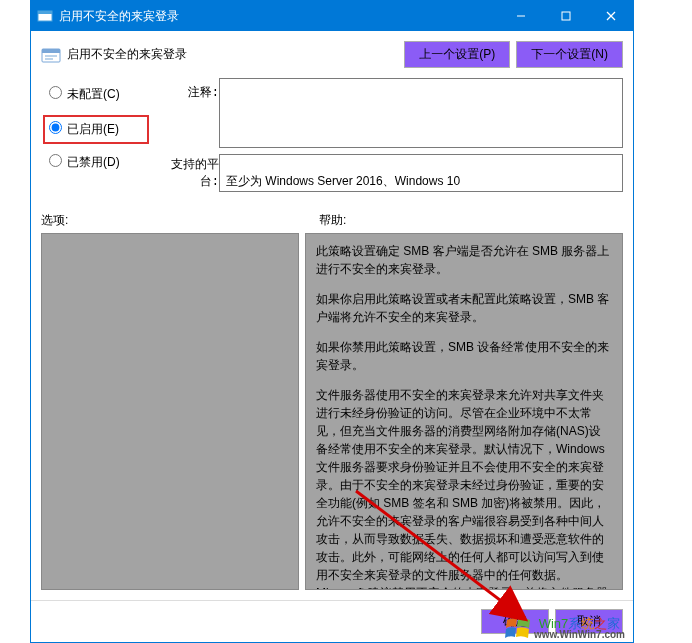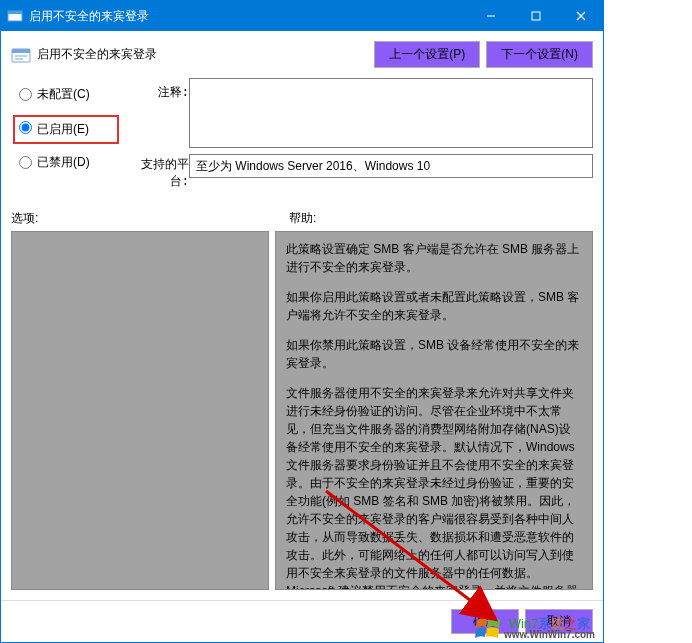--- a/index.html
+++ b/index.html
@@ -1,39 +1,39 @@
 <!DOCTYPE html>
 <html><head>
 <meta charset="utf-8">
 <style>
   * { box-sizing: border-box; }
   html, body { margin: 0; padding: 0; font-family: "Microsoft YaHei", "Segoe UI", sans-serif; font-size: 12px; background: #fff; }
-  .window { width: 604px; height: 643px; border: 1px solid #0078d7; display: flex; flex-direction: column; position: relative; }
+  .window { width: 604px; height: 643px; border: 1px solid #0078d7; display: flex; flex-direction: column; position: relative; margin-left: 30px; }
   .titlebar { height: 30px; background: #0078d7; color: #fff; display: flex; align-items: center; }
   .titlebar .icon { width: 16px; height: 16px; margin: 0 6px; display: inline-block; }
   .titlebar .title { flex: 1; }
   .titlebar .ctrls { display: flex; height: 100%; }
   .titlebar .ctrl { width: 45px; display: flex; align-items: center; justify-content: center; color: #fff; }
   .content { flex: 1; padding: 6px 10px 10px 10px; display: flex; flex-direction: column; overflow: hidden; }
   .header-row { display: flex; align-items: center; margin: 4px 0 10px 0; }
   .policy-icon { width: 20px; height: 20px; margin-right: 6px; display: inline-block; }
   .policy-title { font-size: 12px; }
   .top-buttons { margin-left: auto; display: flex; gap: 6px; }
   .btn { border: 1px solid #adadad; background: #8b5cf6; padding: 4px 14px; font-size: 12px; cursor: default; }
   .config-row { display: flex; align-items: flex-start; margin-bottom: 6px; }
   .radio-col { width: 112px; padding-top: 2px; }
-  .radio-item { display: flex; align-items: center; margin: 6px 0 14px 8px; }
+  .radio-item { display: flex; align-items: flex-start; margin: 6px 0 14px 8px; }
   .radio-item input { margin: 0 5px 0 0; }
   .radio-highlight { border: 2px solid #e03030; margin: -2px 4px 10px 2px; padding: 4px 2px 4px 4px; display: flex; align-items: flex-start; }
   .radio-highlight input { margin: 0 5px 0 0; }
   .labels-col { width: 66px; text-align: right; padding-top: 6px; font-family: Liberation Mono, monospace; }
   .labels-col .lbl { height: 72px; }
   .fields-col { flex: 1; display: flex; flex-direction: column; gap: 6px; }
   .textarea-comment { width: 100%; height: 70px; border: 1px solid #7a7a7a; resize: none; font-family: inherit; font-size: 12px; padding: 2px 4px; background: #fff; }
-  .platform-box { width: 100%; height: 24px; border: 1px solid #7a7a7a; padding: 3px 6px; background: #fff; }
+  .platform-box { width: 100%; height: 24px; border: 1px solid #7a7a7a; padding: 18px 6px; background: #fff; }
   .mid-labels { display: flex; margin: 14px 0 4px 0; }
   .mid-labels .left { width: 278px; }
   .lower-row { flex: 1; display: flex; gap: 6px; min-height: 0; }
   .box { border: 1px solid #888; background: #a3a3a3; }
   .options-box { width: 258px; }
   .help-box { flex: 1; padding: 8px 10px; overflow: hidden; line-height: 1.5; }
   .help-box p { margin: 0 0 12px 0; }
   .footer { display: flex; justify-content: flex-end; gap: 6px; padding: 8px 10px; border-top: 1px solid #ddd; position: relative; }
   .footer .btn { padding: 3px 21px; }
 

